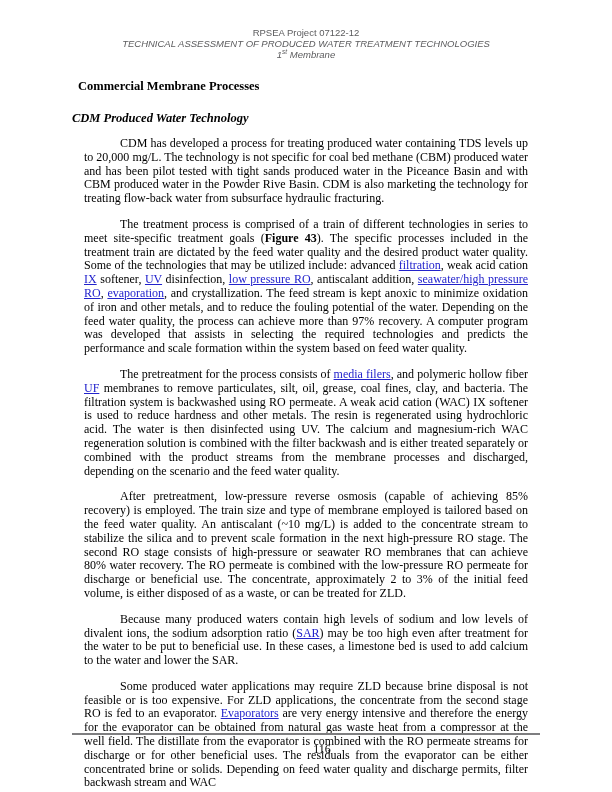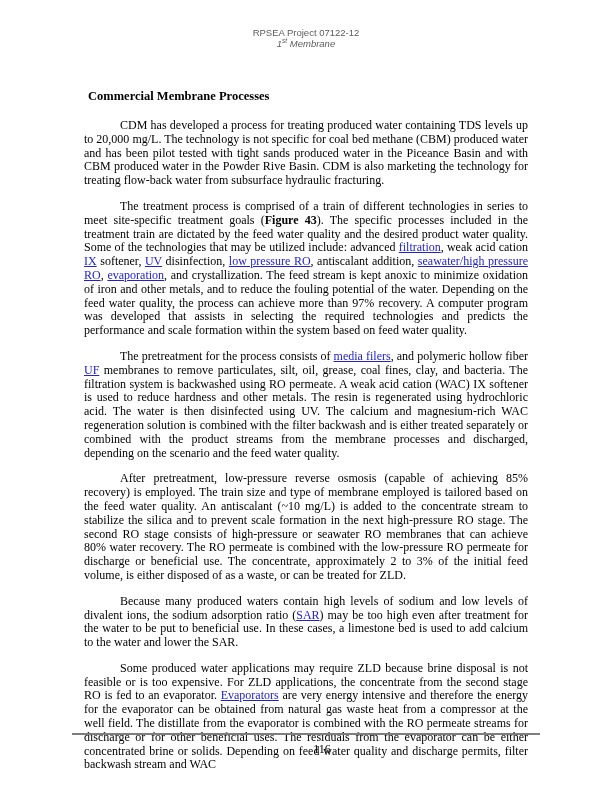--- a/index.html
+++ b/index.html
@@ -34,21 +34,21 @@
     font-size: 6.5px;
     line-height: 0;
   }
   .content {
     position: absolute;
     left: 72px;
     top: 74px;
     width: 468px;
   }
   h1.section-heading {
-    margin: 16px;
+    margin: 6px;
     font-size: 12.5px;
     line-height: 13px;
     font-weight: bold;
   }
   h2.subsection-heading {
     margin: 19px 0 0 0;
     font-size: 12.5px;
     line-height: 13px;
     font-weight: bold;
     font-style: italic;
@@ -86,25 +86,27 @@
     padding-left: 16px;
   }
 </style>
 </head>
 <body>
 
 <div class="page">
 
   <div class="header">
     <div class="h-line1">RPSEA Project 07122-12</div>
+    <div class="h-line2">TECHNICAL ASSESSMENT OF PRODUCED WATER TREATMENT TECHNOLOGIES</div>
     <div class="h-line3"><span>1</span><sup>st</sup><span> Membrane</span></div>
   </div>
 
   <div class="content">
     <h1 class="section-heading">Commercial Membrane Processes</h1>
+    <h2 class="subsection-heading">CDM Produced Water Technology</h2>
     <div id="paragraphs">
         <p class="body-para"><span>CDM has developed a process for treating produced water containing TDS levels up to 20,000 mg/L. The technology is not specific for coal bed methane (CBM) produced water and has been pilot tested with tight sands produced water in the Piceance Basin and with CBM produced water in the Powder Rive Basin. CDM is also marketing the technology for treating flow-back water from subsurface hydraulic fracturing.</span></p>
         <p class="body-para"><span>The treatment process is comprised of a train of different technologies in series to meet site-specific treatment goals (</span><b>Figure 43</b><span>). The specific processes included in the treatment train are dictated by the feed water quality and the desired product water quality. Some of the technologies that may be utilized include: advanced </span><a class="doclink" href="#">filtration</a><span>, weak acid cation </span><a class="doclink" href="#">IX</a><span> softener, </span><a class="doclink" href="#">UV</a><span> disinfection, </span><a class="doclink" href="#">low pressure RO</a><span>, antiscalant addition, </span><a class="doclink" href="#">seawater/high pressure RO</a><span>, </span><a class="doclink" href="#">evaporation</a><span>, and crystallization. The feed stream is kept anoxic to minimize oxidation of iron and other metals, and to reduce the fouling potential of the water. Depending on the feed water quality, the process can achieve more than 97% recovery. A computer program was developed that assists in selecting the required technologies and predicts the performance and scale formation within the system based on feed water quality.</span></p>
         <p class="body-para"><span>The pretreatment for the process consists of </span><a class="doclink" href="#">media filers</a><span>, and polymeric hollow fiber </span><a class="doclink" href="#">UF</a><span> membranes to remove particulates, silt, oil, grease, coal fines, clay, and bacteria. The filtration system is backwashed using RO permeate. A weak acid cation (WAC) IX softener is used to reduce hardness and other metals. The resin is regenerated using hydrochloric acid. The water is then disinfected using UV. The calcium and magnesium-rich WAC regeneration solution is combined with the filter backwash and is either treated separately or combined with the product streams from the membrane processes and discharged, depending on the scenario and the feed water quality.</span></p>
         <p class="body-para"><span>After pretreatment, low-pressure reverse osmosis (capable of achieving 85% recovery) is employed. The train size and type of membrane employed is tailored based on the feed water quality. An antiscalant (~10 mg/L) is added to the concentrate stream to stabilize the silica and to prevent scale formation in the next high-pressure RO stage. The second RO stage consists of high-pressure or seawater RO membranes that can achieve 80% water recovery. The RO permeate is combined with the low-pressure RO permeate for discharge or beneficial use. The concentrate, approximately 2 to 3% of the initial feed volume, is either disposed of as a waste, or can be treated for ZLD.</span></p>
         <p class="body-para"><span>Because many produced waters contain high levels of sodium and low levels of divalent ions, the sodium adsorption ratio (</span><a class="doclink" href="#">SAR</a><span>) may be too high even after treatment for the water to be put to beneficial use. In these cases, a limestone bed is used to add calcium to the water and lower the SAR.</span></p>
         <p class="body-para"><span>Some produced water applications may require ZLD because brine disposal is not feasible or is too expensive. For ZLD applications, the concentrate from the second stage RO is fed to an evaporator. </span><a class="doclink" href="#">Evaporators</a><span> are very energy intensive and therefore the energy for the evaporator can be obtained from natural gas waste heat from a compressor at the well field. The distillate from the evaporator is combined with the RO permeate streams for discharge or for other beneficial uses. The residuals from the evaporator can be either concentrated brine or solids. Depending on feed water quality and discharge permits, filter backwash stream and WAC</span></p>
       </div>
   </div>
 

